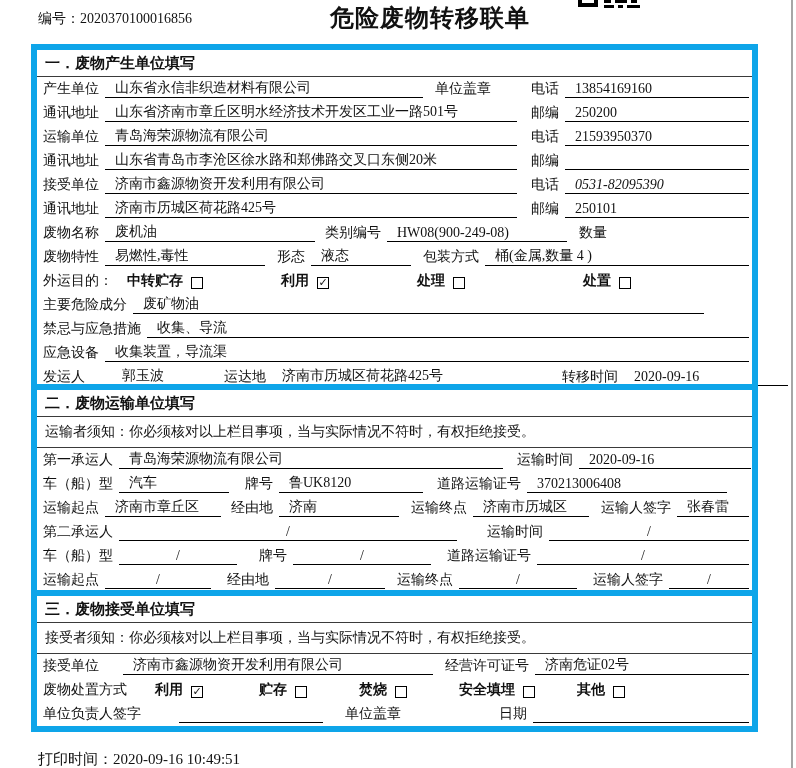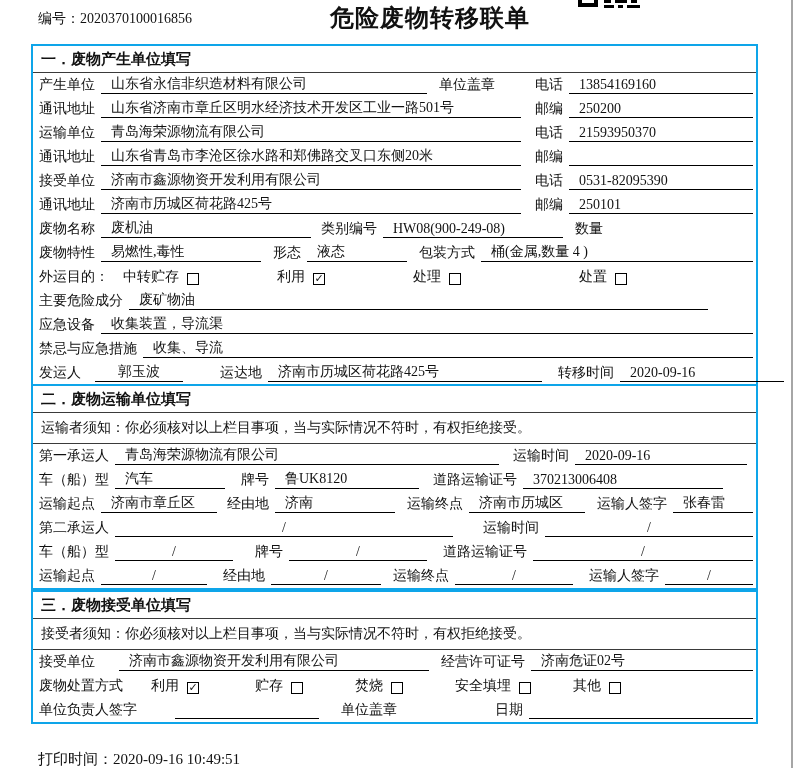--- a/index.html
+++ b/index.html
@@ -12,36 +12,36 @@
   #title{left:330px;top:2px;font-size:24px;font-weight:bold;letter-spacing:1px;
          font-family:"Liberation Sans","DejaVu Sans",sans-serif;white-space:nowrap;}
   
   #qr{left:578px;top:0;width:66px;height:8px;}
   #qr .blk{position:absolute;background:#000;}
   #qr .sq{position:absolute;left:0;top:-8px;width:20px;height:15px;background:#fff;
           border:4px solid #000;box-sizing:border-box;}
   
   #edge-line{left:791px;top:0;width:2px;height:768px;background:#a6a6a6;}
   
-  .box{position:absolute;left:31px;width:727px;border:2px solid #0ea5e9;background:#fff;box-sizing:border-box;}
+  .box{position:absolute;left:31px;width:727px;border:6px solid #0ea5e9;background:#fff;box-sizing:border-box;}
   .sec-header{height:26px;line-height:26px;border-bottom:1px solid #3a3a3a;
     font-family:"Liberation Sans","DejaVu Sans",sans-serif;font-weight:bold;
     font-size:15px;padding-left:8px;}
   .notice{height:30px;line-height:30px;border-bottom:1px solid #3a3a3a;font-size:14px;padding-left:8px;white-space:nowrap;}
   .row{display:flex;align-items:flex-end;box-sizing:border-box;
        padding:0 3px 3px 6px;font-size:14px;}
   .r24{height:24px;}
   .lbl{white-space:nowrap;margin-right:6px;flex:0 0 auto;}
   .u{border-bottom:1px solid #000;white-space:nowrap;padding:0 2px 0 10px;flex:0 0 auto;overflow:hidden;}
   .u.fill{flex:1 1 auto;}
   .u.center{text-align:center;padding:0;}
   .ck{width:12px;height:12px;border:1px solid #000;display:inline-block;box-sizing:border-box;
       margin-left:8px;font-size:11px;line-height:10px;text-align:center;
       font-family:"DejaVu Sans",sans-serif;flex:0 0 auto;margin-bottom:1px;}
-  .opt{display:flex;align-items:flex-end;flex:0 0 auto;}
+  .opt{display:flex;align-items:flex-end;flex:0 0 auto;font-weight:bold;}
   .opt .lbl{margin-right:0;}
   #print-line{left:38px;top:750px;font-size:15px;white-space:nowrap;}
 </style>
 </head>
 <body>
 
 <div class="abs" id="doc-no"><span>编号：</span><span>2020370100016856</span></div>
 <div class="abs" id="title">危险废物转移联单</div>
 
 <div class="abs" id="qr">
@@ -85,21 +85,21 @@
     <span class="lbl">通讯地址</span>
     <span class="u fill">山东省青岛市李沧区徐水路和郑佛路交叉口东侧20米</span>
     <span class="lbl" style="margin-left:14px;">邮编</span>
     <span class="u" style="width:172px;"></span>
   </div>
 
   <div class="row r24">
     <span class="lbl">接受单位</span>
     <span class="u fill">济南市鑫源物资开发利用有限公司</span>
     <span class="lbl" style="margin-left:14px;">电话</span>
-    <span class="u" style="width:172px;">0531-82095390</span>
+    <span class="u" style="width:172px;font-style:italic;">0531-82095390</span>
   </div>
 
   <div class="row r24">
     <span class="lbl">通讯地址</span>
     <span class="u fill">济南市历城区荷花路425号</span>
     <span class="lbl" style="margin-left:14px;">邮编</span>
     <span class="u" style="width:172px;">250101</span>
   </div>
 
   <div class="row r24">
@@ -138,27 +138,27 @@
       <span class="ck"></span>
     </span>
   </div>
 
   <div class="row r24">
     <span class="lbl">主要危险成分</span>
     <span class="u fill" style="margin-right:45px;">废矿物油</span>
   </div>
 
   <div class="row r24">
+    <span class="lbl">禁忌与应急措施</span>
+    <span class="u fill">收集、导流</span>
+  </div>
+
+  <div class="row r24">
     <span class="lbl">应急设备</span>
     <span class="u fill">收集装置，导流渠</span>
-  </div>
-
-  <div class="row r24">
-    <span class="lbl">禁忌与应急措施</span>
-    <span class="u fill">收集、导流</span>
   </div>
 
   <div class="row r24">
     <span class="lbl">发运人</span>
     <span class="u center" style="width:88px;margin-left:8px;">郭玉波</span>
     <span class="lbl" style="margin-left:37px;text-align:center;">运达地</span>
     <span class="u" style="width:262px;">济南市历城区荷花路425号</span>
     <span class="lbl" style="margin-left:16px;">转移时间</span>
     <span class="u" style="width:152px;">2020-09-16</span>
   </div>

